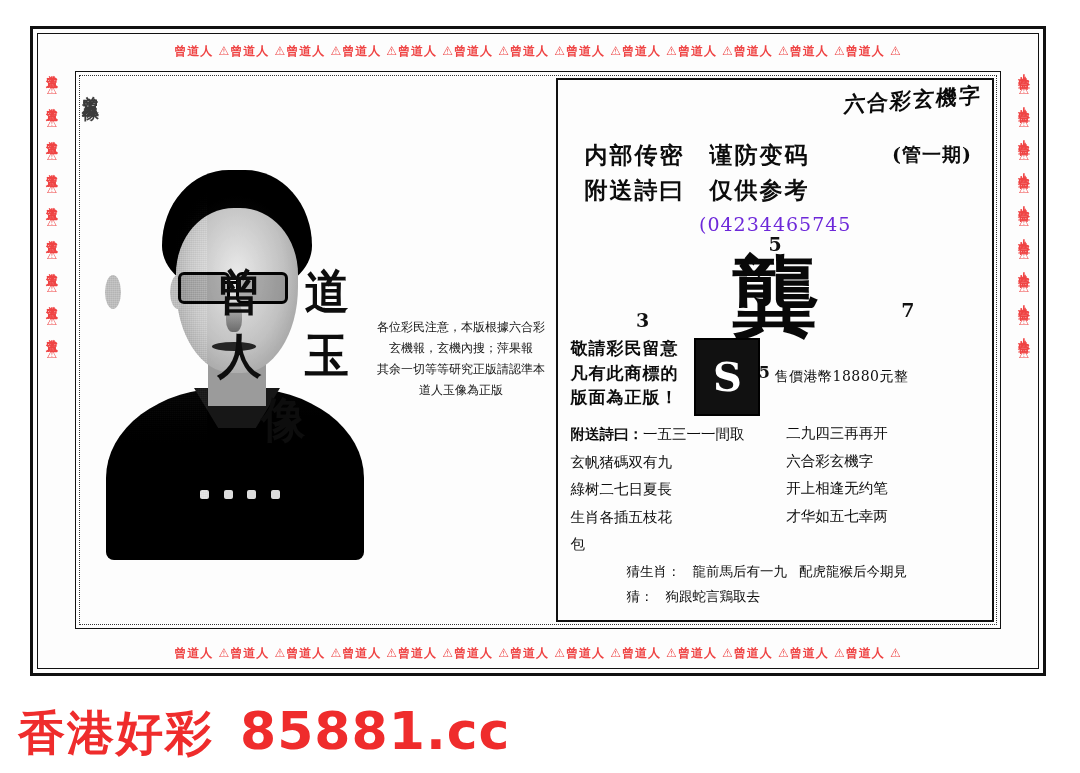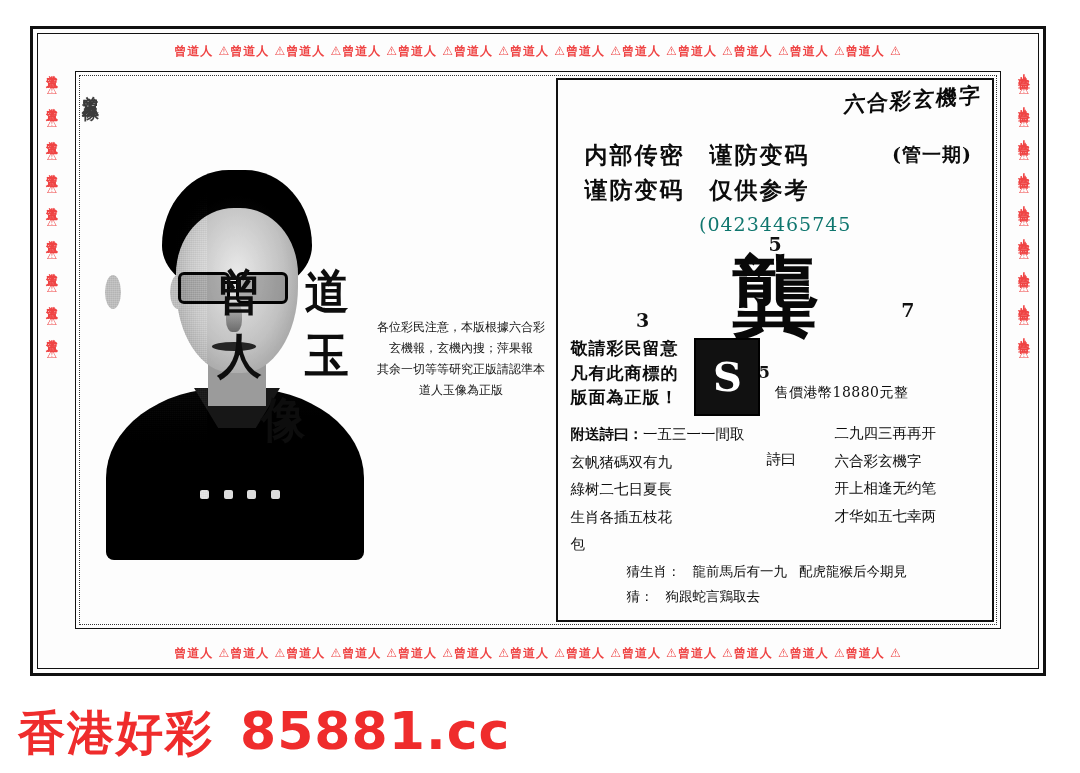--- a/index.html
+++ b/index.html
@@ -174,21 +174,21 @@
     padding-left:14px;
     position:relative;
   }
   #period{
     position:absolute;right:8px;top:2px;
     font-size:19px;font-weight:bold;letter-spacing:1px;
   }
   #serial{
     margin-top:6px;text-align:center;
     font-family:"DejaVu Serif","Liberation Serif",serif;
-    font-size:19px;color:#0f766e;letter-spacing:1px;
+    font-size:19px;color:#6d28d9;letter-spacing:1px;
   }
   
   #hero-wrap{
     position:relative;height:150px;margin-top:2px;
   }
   #hero-char{
     position:absolute;left:50%;top:16px;transform:translateX(-50%);
     font-family:"DejaVu Serif","Liberation Serif",serif;
     font-size:86px;font-weight:bold;color:#080808;
     line-height:1;
@@ -217,21 +217,21 @@
     background:#111;
     color:#fff;
     font-family:"DejaVu Serif","Liberation Serif",serif;
     font-size:40px;font-weight:bold;
     display:flex;align-items:center;justify-content:center;
     border:2px solid #000;
     flex:none;
   }
   #price-text{
     font-family:"DejaVu Serif","Liberation Serif",serif;
-    font-size:14px;color:#0c0c0c;margin-top:48px;
+    font-size:14px;color:#0c0c0c;margin-top:32px;
     letter-spacing:.5px;
   }
   
   #poem-area{
     margin-top:4px;display:flex;gap:22px;
     font-family:"DejaVu Serif","Liberation Serif",serif;
     font-size:14.5px;color:#0d0d0d;line-height:1.9;
   }
   #poem-left{flex:1;}
   #poem-label{width:46px;flex:none;padding-top:26px;font-size:14.5px;}
@@ -304,21 +304,21 @@
     </div>
 
     <div id="right-col">
       <div id="right-box">
 
         <div id="logo-script">六合彩玄機字</div>
 
         <div id="slogans">
           <div id="period">(管一期)</div>
           <div>内部传密　谨防变码</div>
-          <div>谨防变码　仅供参考</div>
+          <div>附送詩曰　仅供参考</div>
         </div>
 
         <div id="serial">(04234465745</div>
 
         <div id="hero-wrap">
           <div class="hero-num" id="num-top">5</div>
           <div class="hero-num" id="num-left">3</div>
           <div class="hero-num" id="num-right">7</div>
           <div id="hero-char">龔</div>
           <div class="hero-num" id="num-bottom">5</div>
@@ -335,21 +335,20 @@
         <div id="poem-area">
           <div id="poem-left">
             <div class="poem-line">
               <span id="poem-lead">附送詩曰：</span><span>一五三一一間取</span>
             </div>
             <div class="poem-line">玄帆猪碼双有九</div>
             <div class="poem-line">綠树二七日夏長</div>
             <div class="poem-line">生肖各插五枝花</div>
             <div class="poem-line">包</div>
           </div>
-          <div id="poem-label">詩曰</div>
           <div id="poem-right">
             <div class="poem-line">二九四三再再开</div>
             <div class="poem-line">六合彩玄機字</div>
             <div class="poem-line">开上相逢无约笔</div>
             <div class="poem-line">才华如五七幸两</div>
           </div>
         </div>
 
         <div id="guess-area">
           <div class="guess-row">

